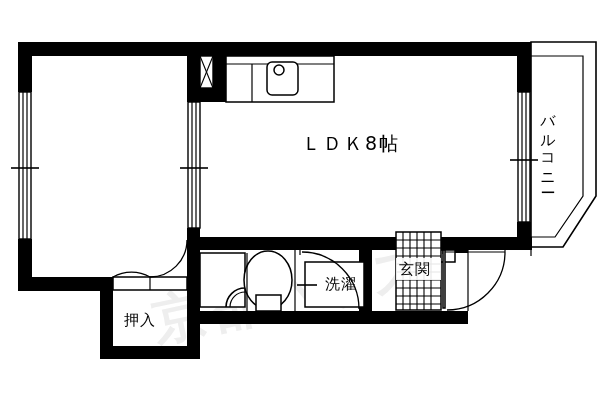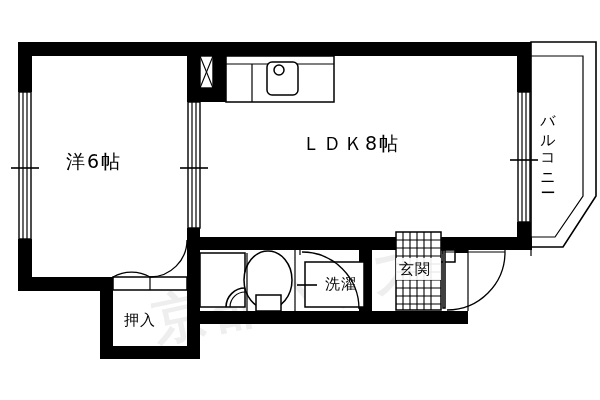--- a/index.html
+++ b/index.html
@@ -228,21 +228,20 @@
 
     <g>
 
       <line class="thin-h" x1="468" y1="250" x2="468" y2="311"></line>
 
       <line class="thin-h" x1="531" y1="250" x2="531" y2="256"></line>
     </g>
 
   </svg>
 
-  <div class="label" style="left:66px; top:152px;">洋6帖</div>
 
   <div class="label" style="left:302px; top:134px;text-align:center;">ＬＤＫ8帖</div>
 
   <div class="label label-sm" style="left:124px; top:313px;text-align:right;">押入</div>
 
   <div class="label label-sm" style="left:325px; top:277px;">洗濯</div>
 
   <div class="label label-sm" style="left:399px; top:262px;font-family:Liberation Serif, serif;">玄関</div>
 
   <div class="label label-vert" style="left:540px; top:104px;">バルコニー</div>

